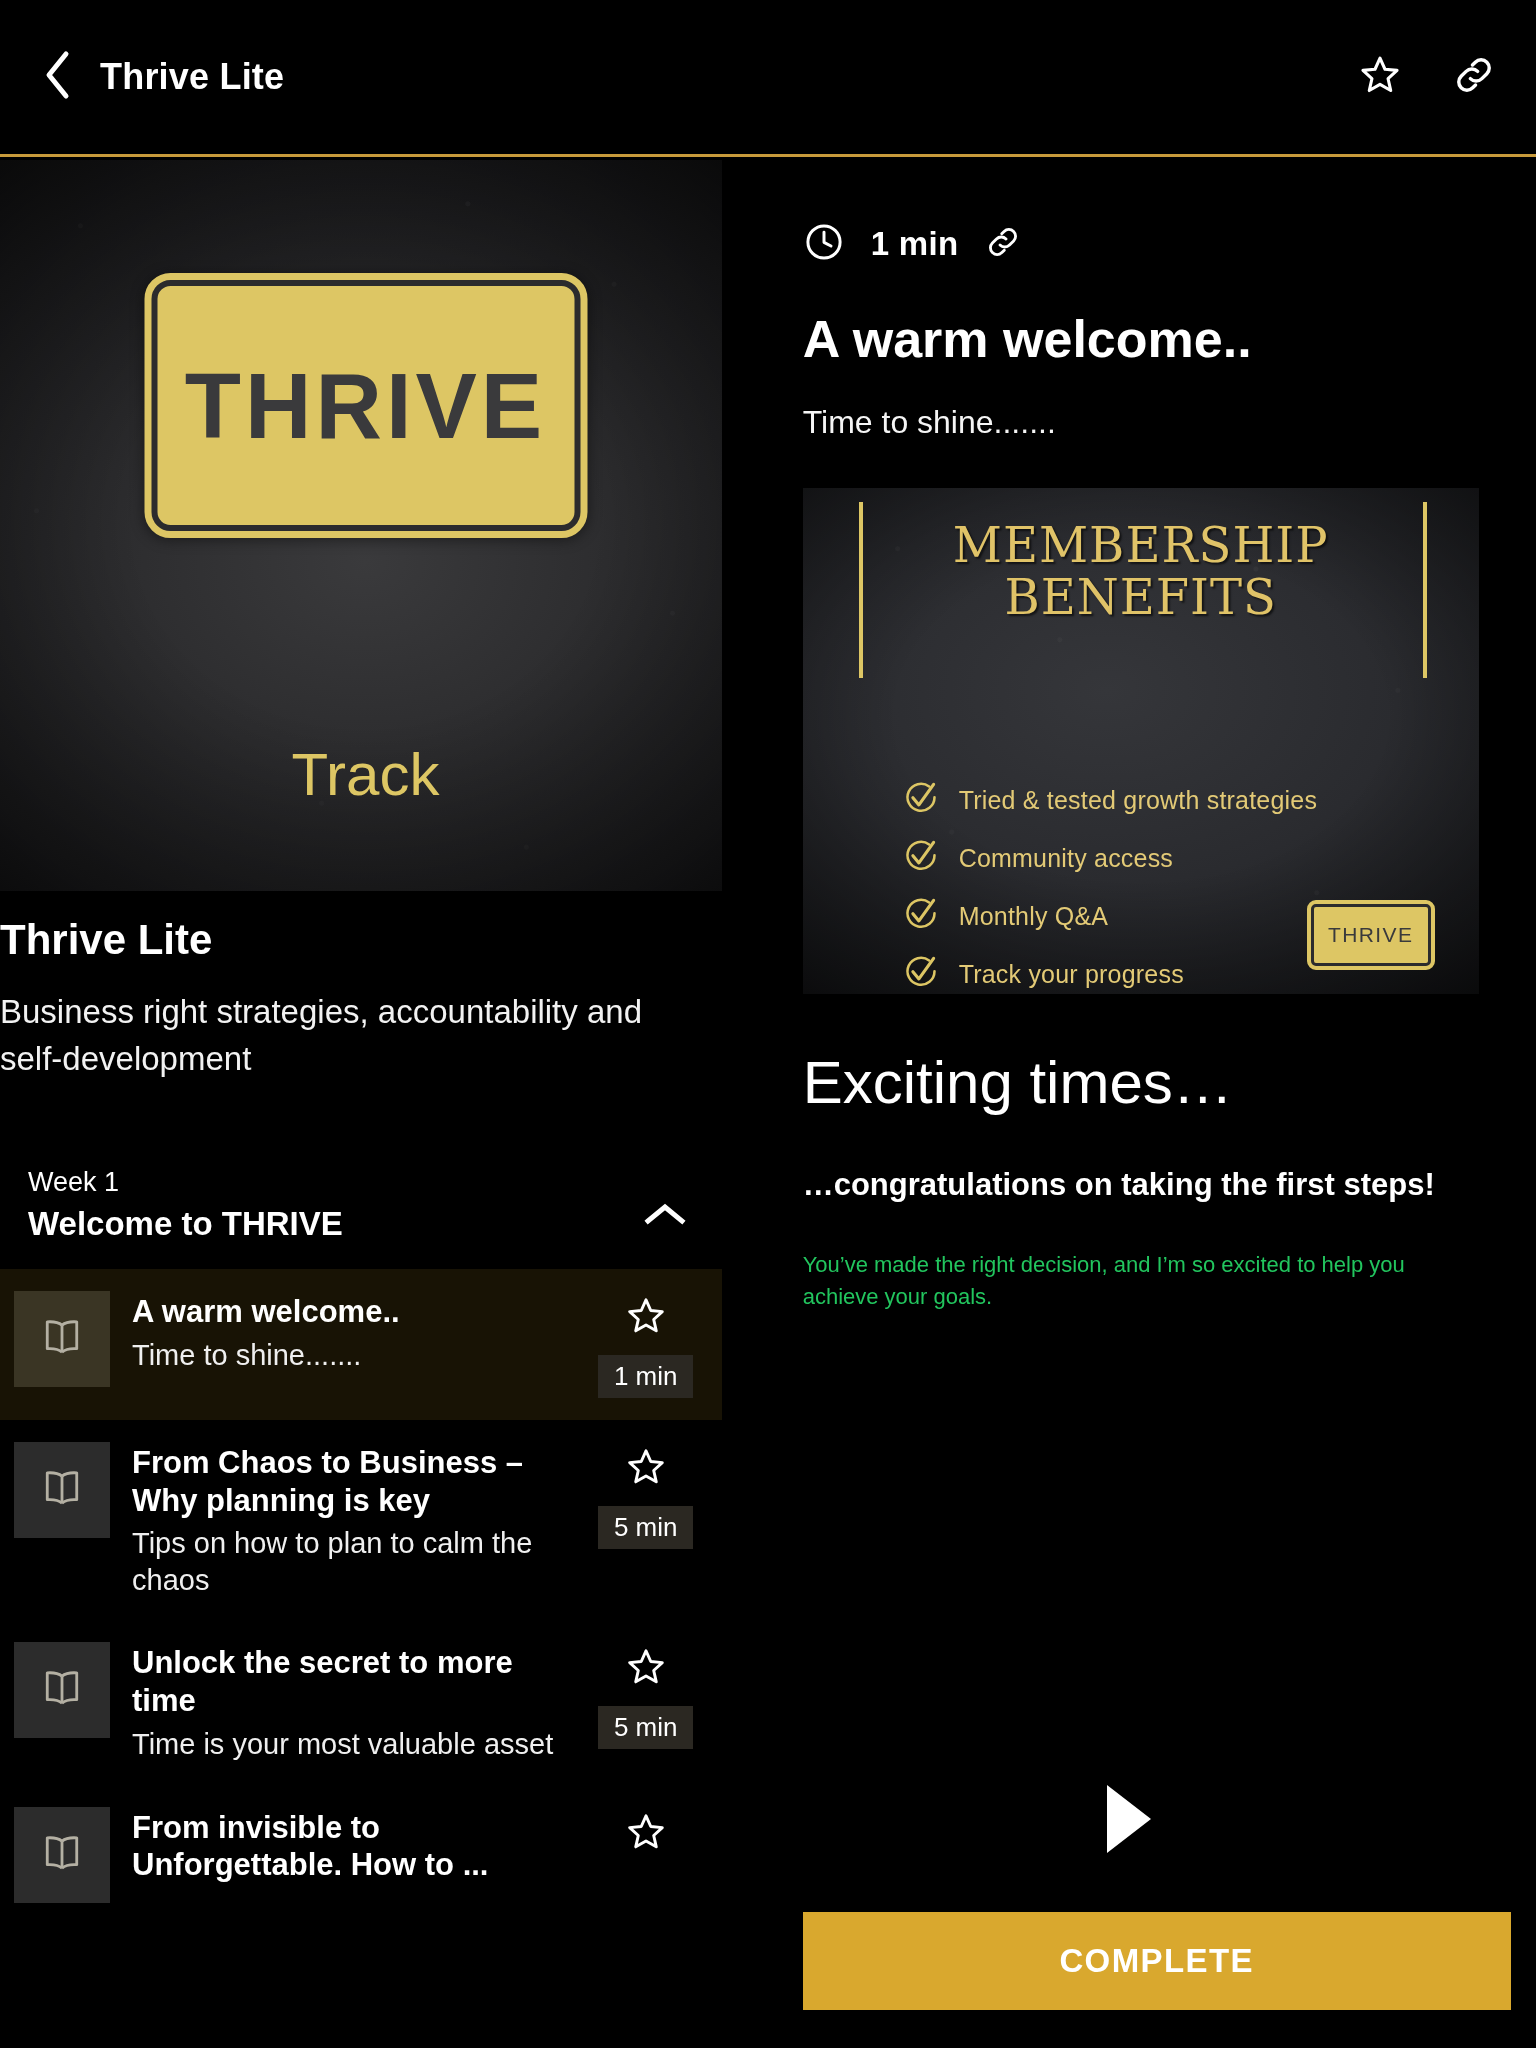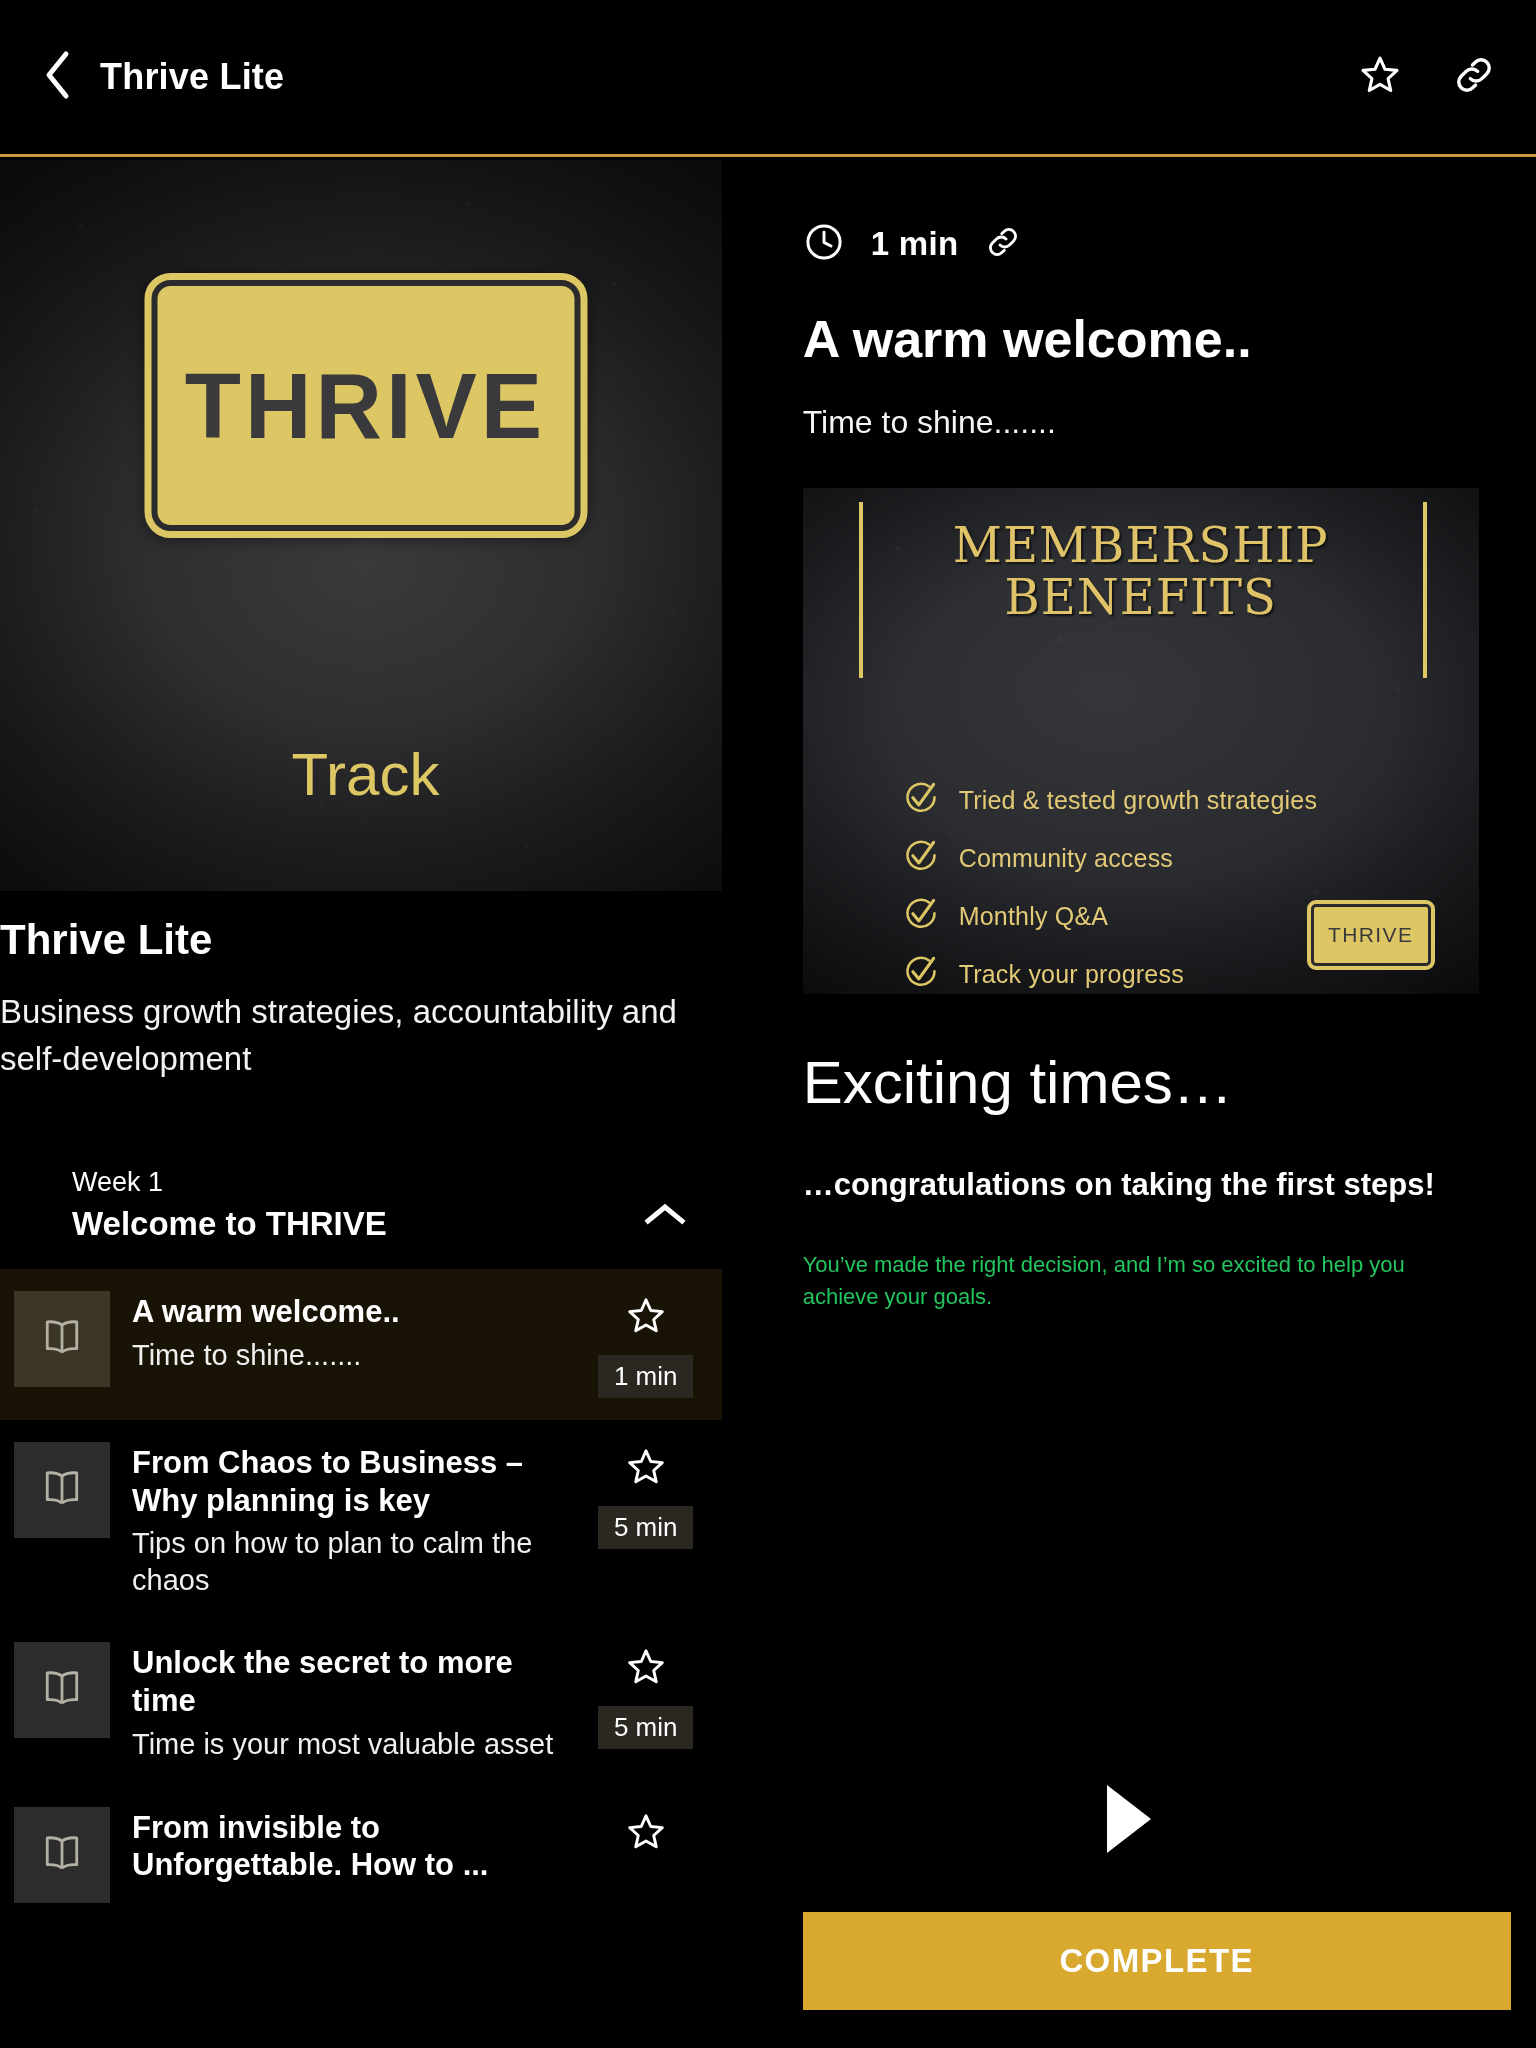--- a/index.html
+++ b/index.html
@@ -134,21 +134,21 @@
     padding-top: 24px;
     max-width: 710px;
   }
 
   .week-head {
     display: flex;
     align-items: flex-end;
     padding: 82px 30px 22px 28px;
     cursor: pointer;
   }
-  .week-head-text { flex: 1 1 auto; margin-left: 44px; }
+  .week-head-text { flex: 1 1 auto; }
   .week-label { font-size: 27px; color: #ffffff; line-height: 1.35; }
   .week-title { font-size: 33px; font-weight: bold; line-height: 1.35; margin-top: 2px; }
   .week-chevron {
     width: 54px; height: 54px;
     display: flex; align-items: center; justify-content: center;
     margin-bottom: 4px;
   }
 
   
   .lesson {
@@ -396,21 +396,21 @@
     <div class="course-cover">
       <div class="cover-noise"></div>
       <div class="cover-vignette"></div>
       <div class="plaque">
         <div class="plaque-text">THRIVE</div>
       </div>
       <div class="cover-sub">Track</div>
     </div>
 
     <div class="course-title">Thrive Lite</div>
-    <div class="course-desc">Business growth strategies, accountability and self-development</div>
+    <div class="course-desc">Business right strategies, accountability and self-development</div>
 
     <div class="week-head">
       <div class="week-head-text">
         <div class="week-label">Week 1</div>
         <div class="week-title">Welcome to THRIVE</div>
       </div>
       <div class="week-chevron">
         <span>
           <svg width="44" height="28" viewBox="0 0 44 28" fill="none" xmlns="http://www.w3.org/2000/svg">
             <path d="M5 21 L22 7 L39 21" stroke="#ffffff" stroke-width="5" stroke-linecap="square" stroke-linejoin="miter"></path>

